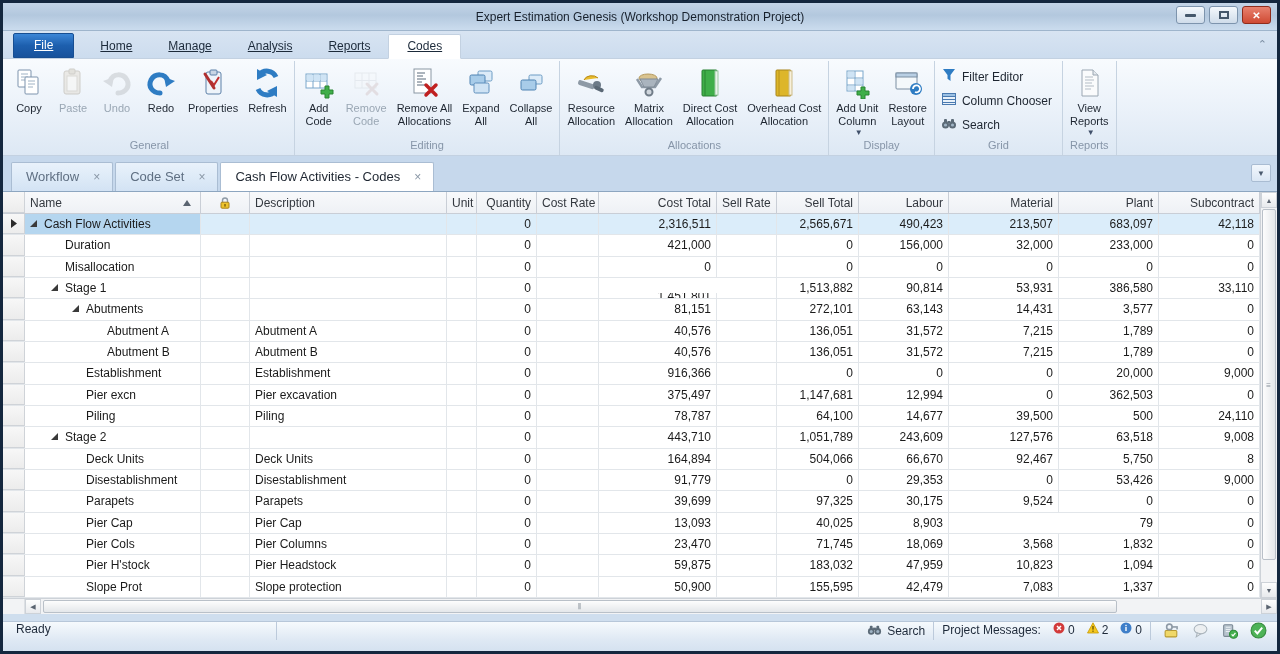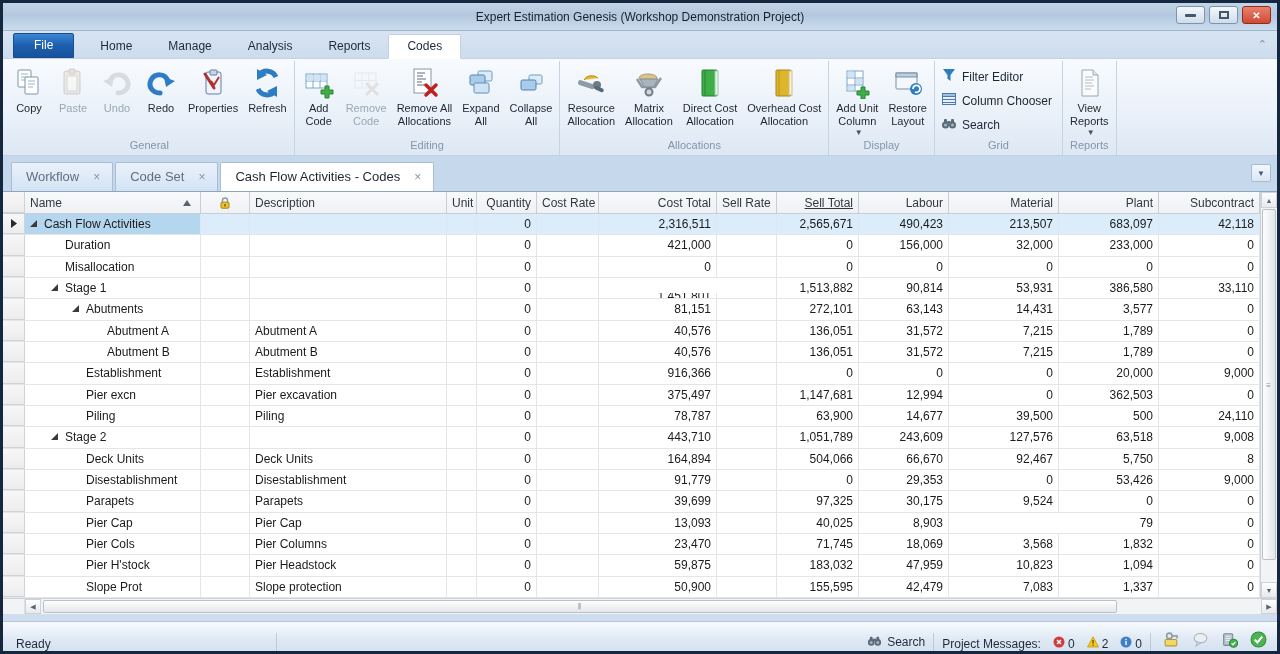--- a/index.html
+++ b/index.html
@@ -11,21 +11,21 @@
   .titlebar { height:28px; flex:none; background:linear-gradient(#c3d4e7,#b3c8de 45%,#cbdcee); display:flex; align-items:center; position:relative; border-bottom:1px solid #9fb5cc; }
   .title-text { position:absolute; left:0; right:0; text-align:center; font-size:12px; color:#17202c; }
   .winbtns { position:absolute; right:6px; top:3px; display:flex; gap:4px; }
   .winbtn { width:29px; height:18px; border:1px solid #7d94ad; border-radius:3px; background:linear-gradient(#f4f8fc,#cfdcea); display:flex; align-items:center; justify-content:center; font-size:10px; color:#3c4c5e; }
   .winbtn.close { background:linear-gradient(#e8826f,#cf4a33); border-color:#8f2c1c; color:#fff; font-weight:bold; }
   .glyph-min { width:11px; height:3px; background:#44576b; border-radius:1px; }
   .glyph-max { width:10px; height:8px; border:2px solid #44576b; }
 
   
   .rtabs { height:28px; flex:none; background:linear-gradient(#d8e4f2,#ccdcee); display:flex; align-items:flex-end; padding-left:10px; border-bottom:1px solid #c3d1e1; position:relative; }
-  .rtab { padding:4px 18px 5px; font-size:12px; color:#1c2a3a; }
+  .rtab { padding:4px 18px 5px; font-size:12px; color:#1c2a3a;text-decoration:underline; }
   .rtab.file { background:linear-gradient(#3c86d6,#1d5fae 50%,#17529c); color:#fff; border:1px solid #174e92; border-radius:2px 2px 0 0; padding:4px 20px 5px; margin-right:8px; }
   .rtab.active { background:#fff; border:1px solid #c3d1e1; border-bottom-color:#fff; border-radius:2px 2px 0 0; margin-bottom:-1px; }
   .ribbon-collapse { position:absolute; right:10px; top:7px; color:#7d8fa3; font-size:11px; }
 
   
   .ribbon { height:97px; flex:none; background:linear-gradient(#f8fbfe,#eaf1f9 55%,#dde8f4); display:flex; align-items:stretch; padding:2px 0 0 2px; border-bottom:1px solid #c3d1e1; }
   .rgroup { display:flex; flex-direction:column; border-right:1px solid #c6d3e1; padding:0 2px; }
   .rgroup-buttons { flex:1; display:flex; align-items:flex-start; padding-top:2px; }
   .rgroup-label { height:17px; text-align:center; font-size:11px; color:#8695a8; line-height:15px; }
   .rbtn { display:flex; flex-direction:column; align-items:center; padding:3px 5px 1px; border-radius:2px; min-width:42px; }
@@ -73,21 +73,21 @@
   .vthumb { flex:1; margin:1px 1px 22px 1px; background:linear-gradient(90deg,#fdfdfd,#e4e7ea); border:1px solid #b9c0c8; border-radius:2px; position:relative; }
   .vthumb .grip, .hthumb .grip { position:absolute; left:50%; top:50%; transform:translate(-50%,-50%); color:#8a939c; font-size:8px; letter-spacing:1px; }
   .hsb { height:16px; flex:none; background:#f2f3f5; border-top:1px solid #cdd2d8; display:flex; }
   .hsb .corner { width:22px; flex:none; background:#f2f3f5; border-right:1px solid #dde0e4; }
   .hsbtn { width:16px; flex:none; height:100%; background:linear-gradient(#fdfdfd,#e8eaed); border:1px solid #cdd2d8; display:flex; align-items:center; justify-content:center; font-size:7px; color:#5a6470; }
   .htrack { flex:1; position:relative; }
   .hthumb { position:absolute; left:2px; top:1px; bottom:1px; width:88%; background:linear-gradient(#fdfdfd,#e4e7ea); border:1px solid #b9c0c8; border-radius:2px; }
 
   
   .content-gap { height:7px; flex:none; background:#cfdeee; }
-  .statusbar { height:30px; flex:none; background:linear-gradient(#f6fafd,#dfe9f4 60%,#d5e2f0); border-top:1px solid #b7c7d9; display:flex; align-items:flex-end; font-size:12px; color:#1e2a3a; }
+  .statusbar { height:30px; flex:none; background:linear-gradient(#f6fafd,#dfe9f4 60%,#d5e2f0); border-top:1px solid #b7c7d9; display:flex; align-items:flex-start; font-size:12px; color:#1e2a3a; }
   .sb-sep { width:1px; height:18px; background:#bccadb; margin:0 8px; }
   .sb-ready { padding-left:13px; width:265px; }
   .sb-spacer { flex:1; }
   .sb-item { display:flex; align-items:center; gap:5px; }
   .sb-item svg { width:15px; height:15px; }
   .badge { display:flex; align-items:center; gap:3px; margin-left:7px; }
   .badge svg { width:12px; height:12px; }
   .sb-icons { display:flex; align-items:center; gap:12px; padding:0 10px 0 4px; }
   .sb-icons .sbicon svg { width:17px; height:17px; }
 </style>
@@ -434,21 +434,21 @@
             </div>
             <div class="hcell" style="width: 62px; flex: 0 0 auto;">
               <span>Cost Rate</span>
             </div>
             <div class="hcell r" style="width: 118px; flex: 0 0 auto;">
               <span>Cost Total</span>
             </div>
             <div class="hcell" style="width: 60px; flex: 0 0 auto;">
               <span>Sell Rate</span>
             </div>
-            <div class="hcell r" style="width: 82px; flex: 0 0 auto; text-decoration: underline;">
+            <div class="hcell r" style="width: 82px; flex: 0 0 auto;">
               <span>Sell Total</span>
             </div>
             <div class="hcell r" style="width: 90px; flex: 0 0 auto;">
               <span>Labour</span>
             </div>
             <div class="hcell r" style="width: 110px; flex: 0 0 auto;">
               <span>Material</span>
             </div>
             <div class="hcell r" style="width: 100px; flex: 0 0 auto;">
               <span>Plant</span>
@@ -874,21 +874,21 @@
               <div class="gcell r" style="width: 62px; flex: 0 0 auto;">
                 <span></span>
               </div>
               <div class="gcell r" style="width: 118px; flex: 0 0 auto;">
                 <span>78,787</span>
               </div>
               <div class="gcell r" style="width: 60px; flex: 0 0 auto;">
                 <span></span>
               </div>
               <div class="gcell r" style="width: 82px; flex: 0 0 auto;">
-                <span>63,900</span>
+                <span>64,100</span>
               </div>
               <div class="gcell r" style="width: 90px; flex: 0 0 auto;">
                 <span>14,677</span>
               </div>
               <div class="gcell r" style="width: 110px; flex: 0 0 auto;">
                 <span>39,500</span>
               </div>
               <div class="gcell r" style="width: 100px; flex: 0 0 auto;">
                 <span>500</span>
               </div>

